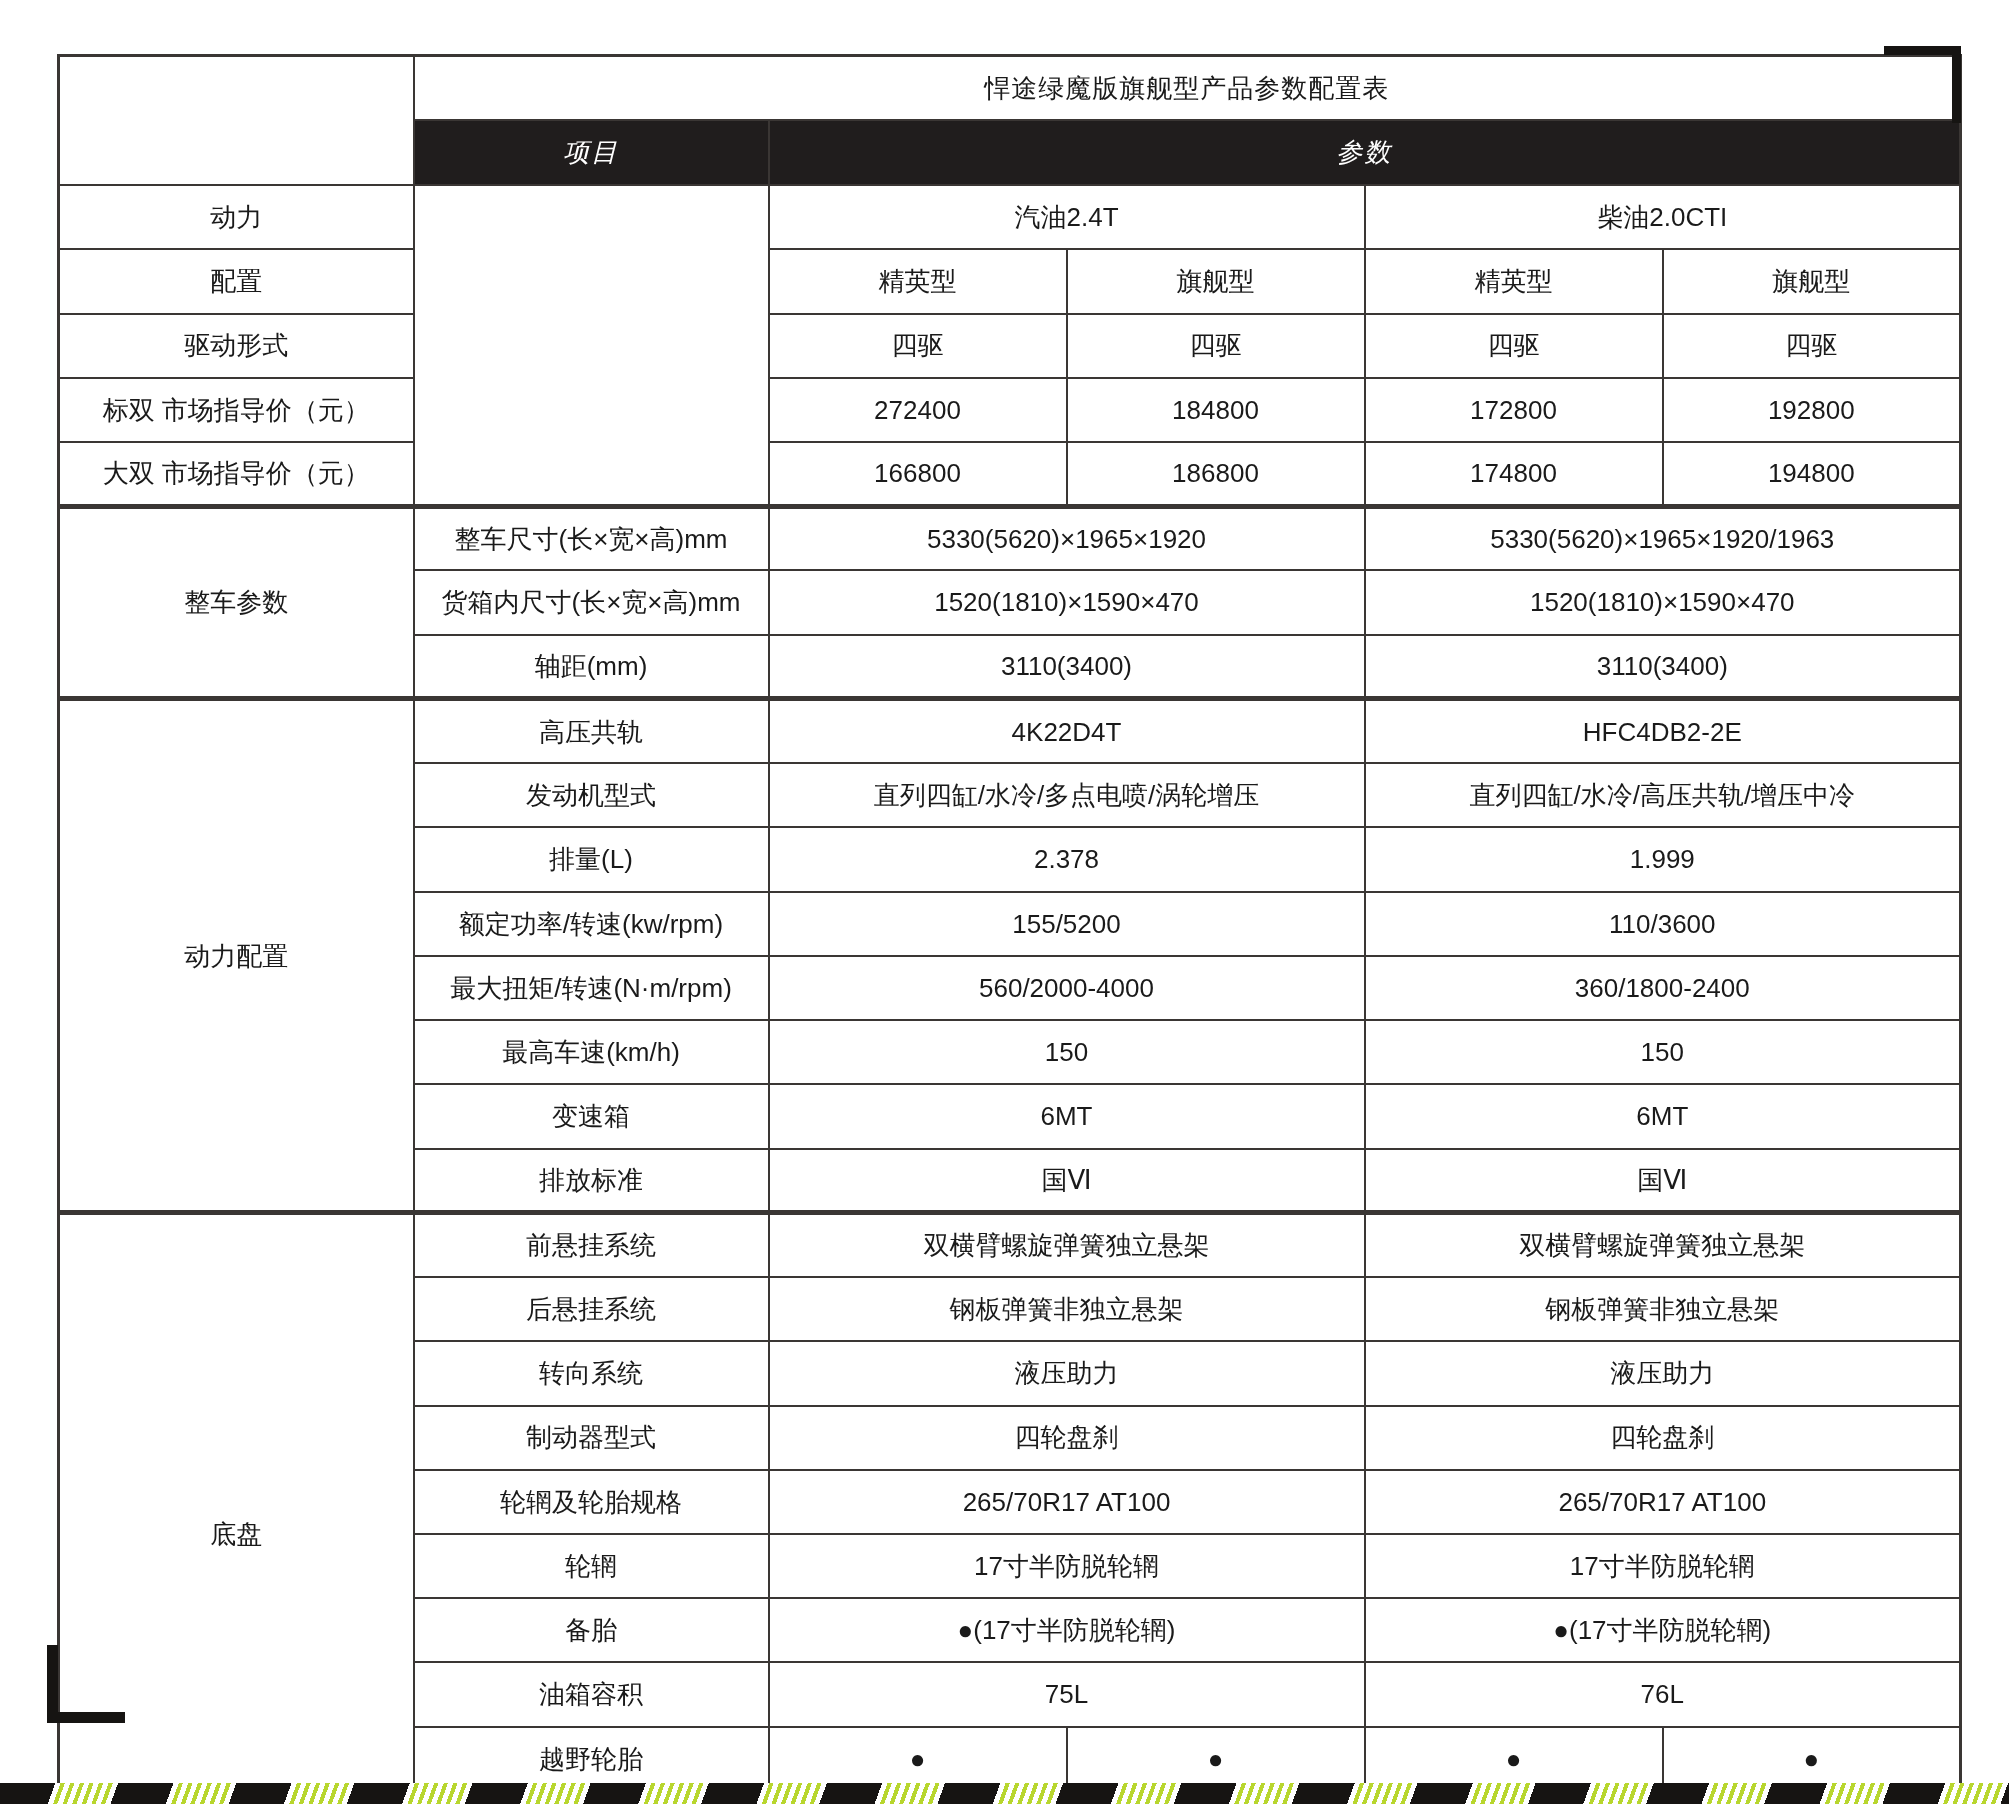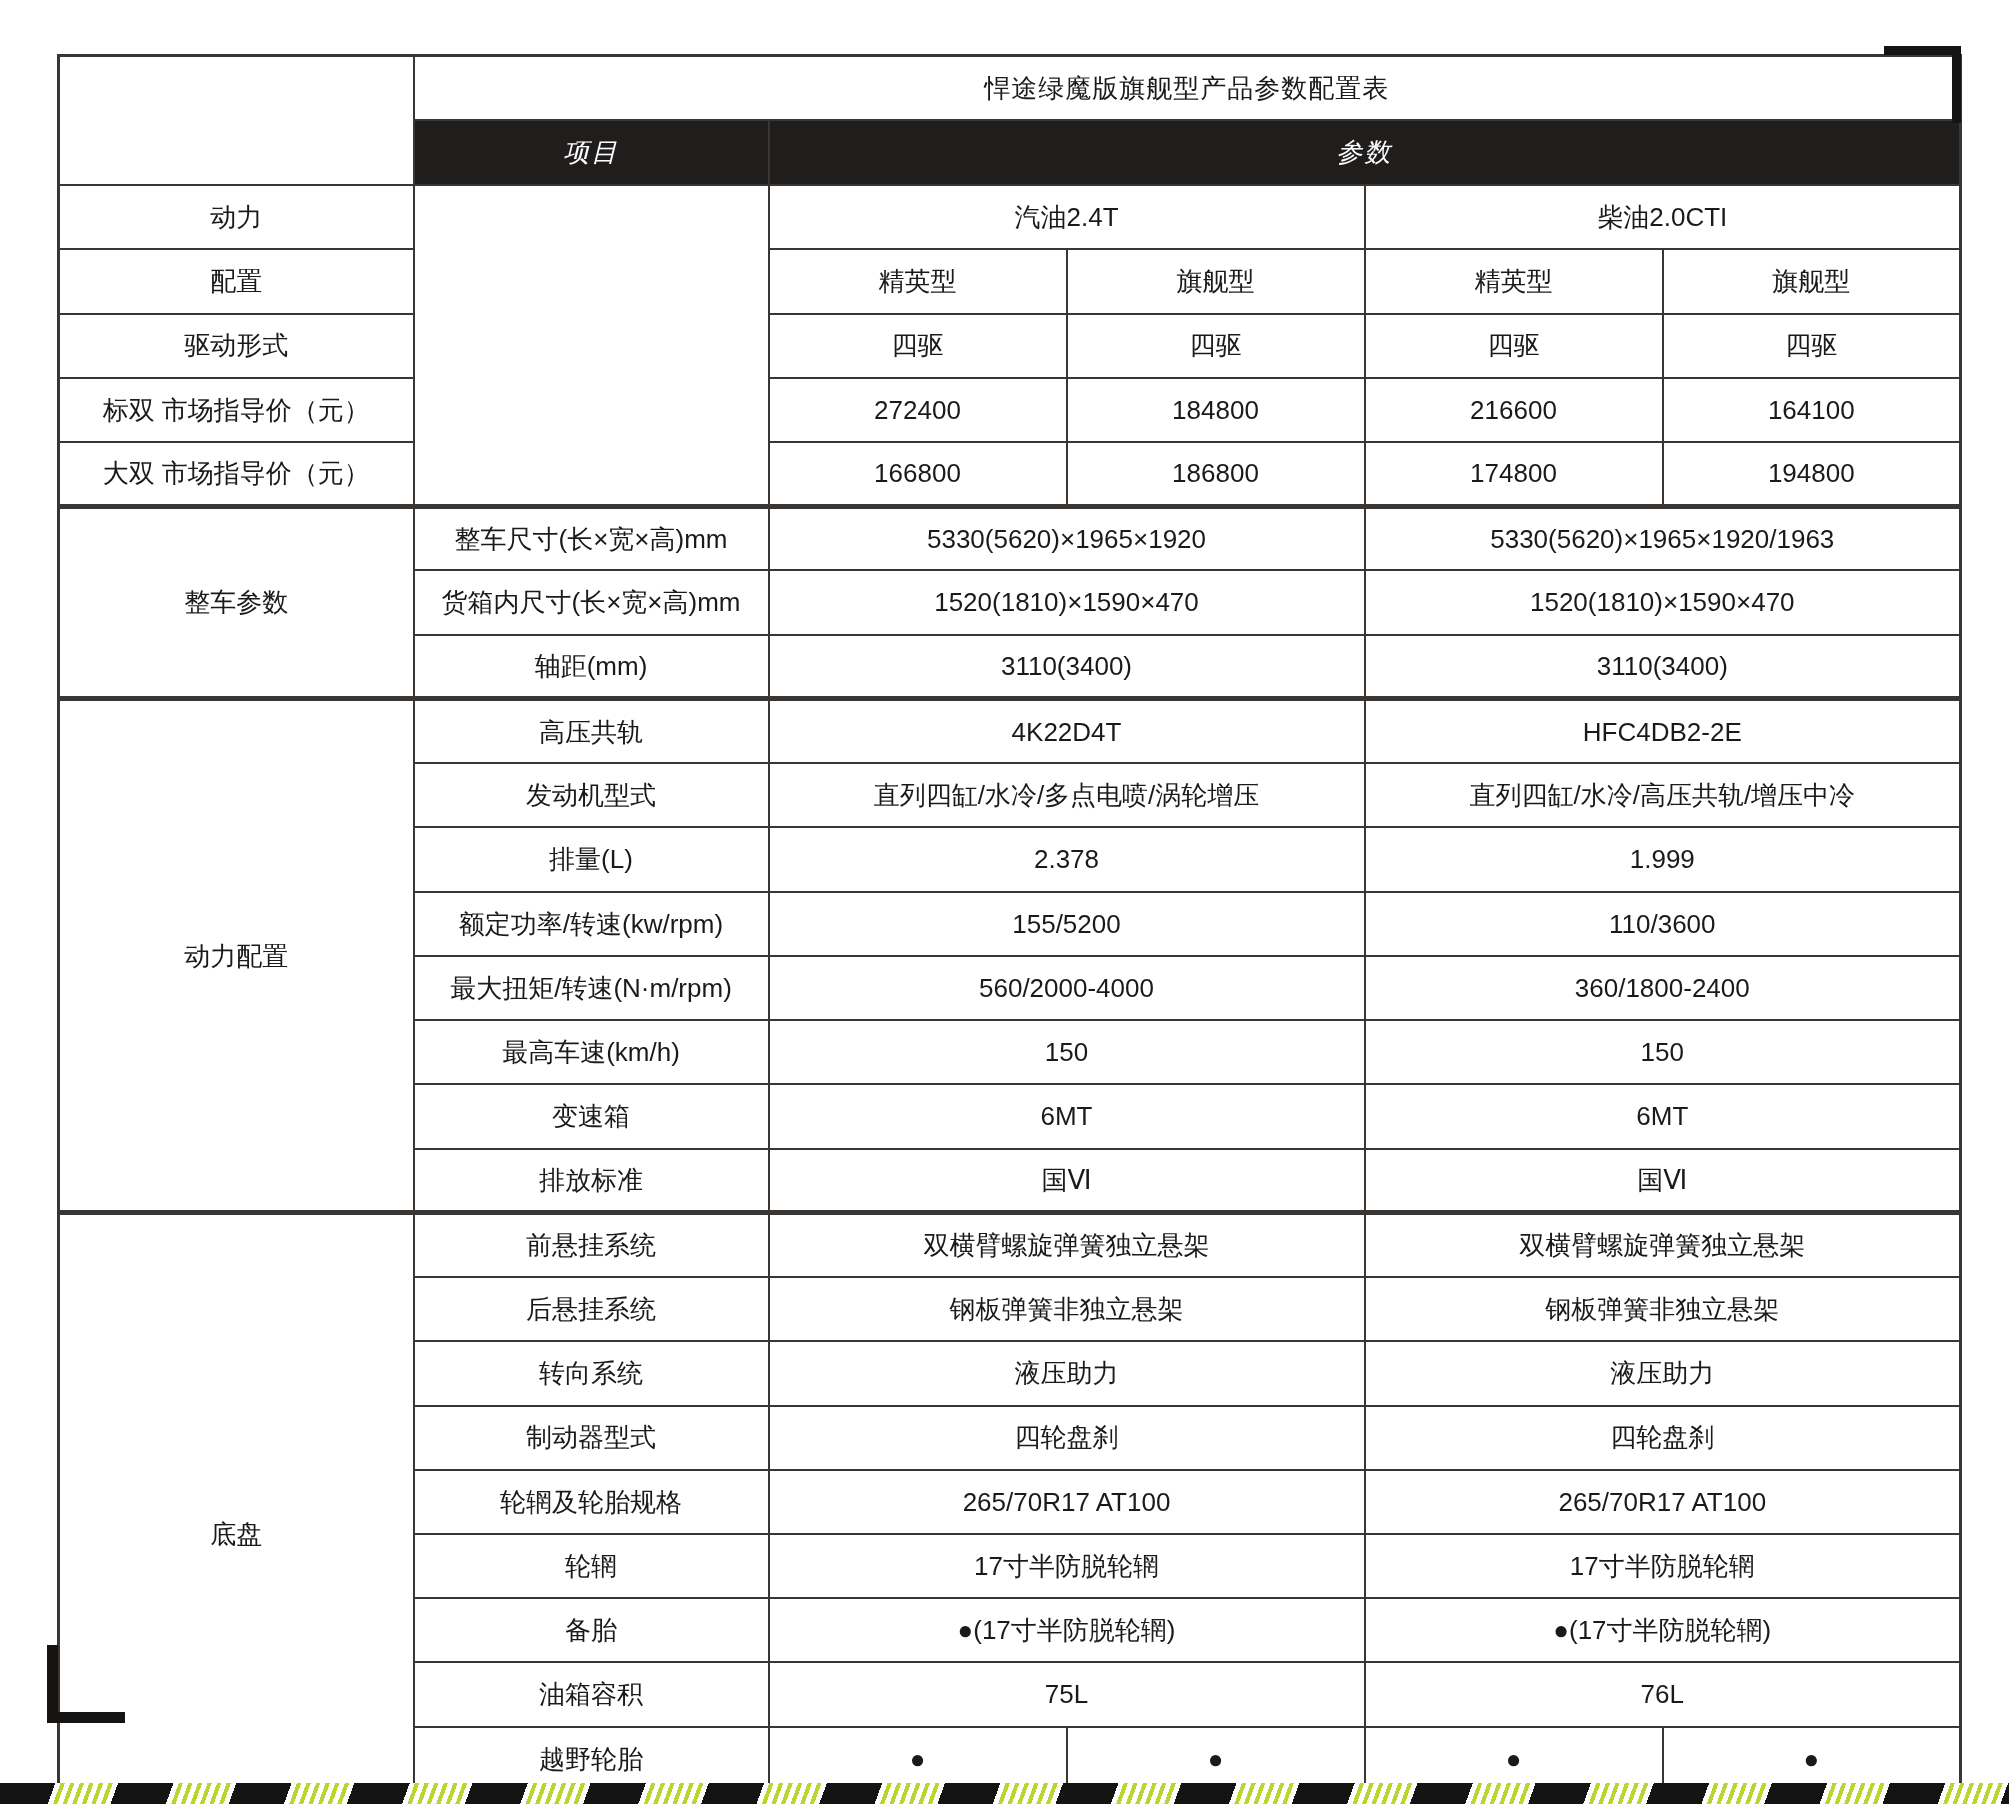--- a/index.html
+++ b/index.html
@@ -94,22 +94,22 @@
       <td>驱动形式</td>
       <td>四驱</td>
       <td>四驱</td>
       <td>四驱</td>
       <td>四驱</td>
     </tr>
     <tr>
       <td>标双 市场指导价（元）</td>
       <td>272400</td>
       <td>184800</td>
-      <td>216600</td>
-      <td>164100</td>
+      <td>172800</td>
+      <td>192800</td>
     </tr>
     <tr>
       <td>大双 市场指导价（元）</td>
       <td>166800</td>
       <td>186800</td>
       <td>174800</td>
       <td>194800</td>
     </tr>
 
     <tr class="grp">

